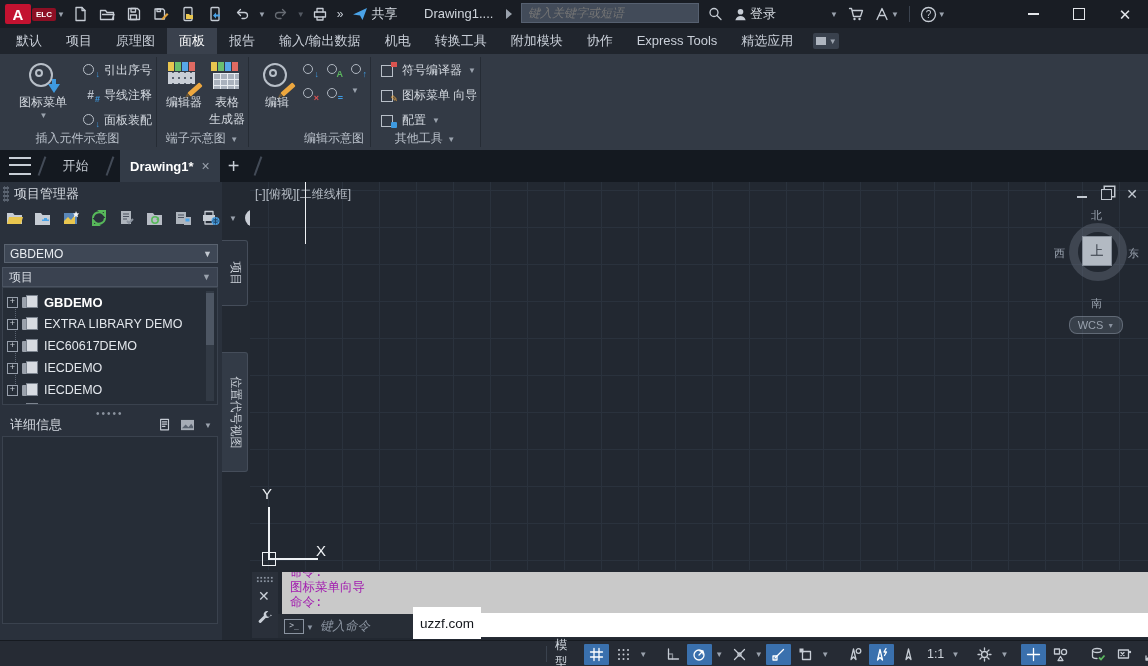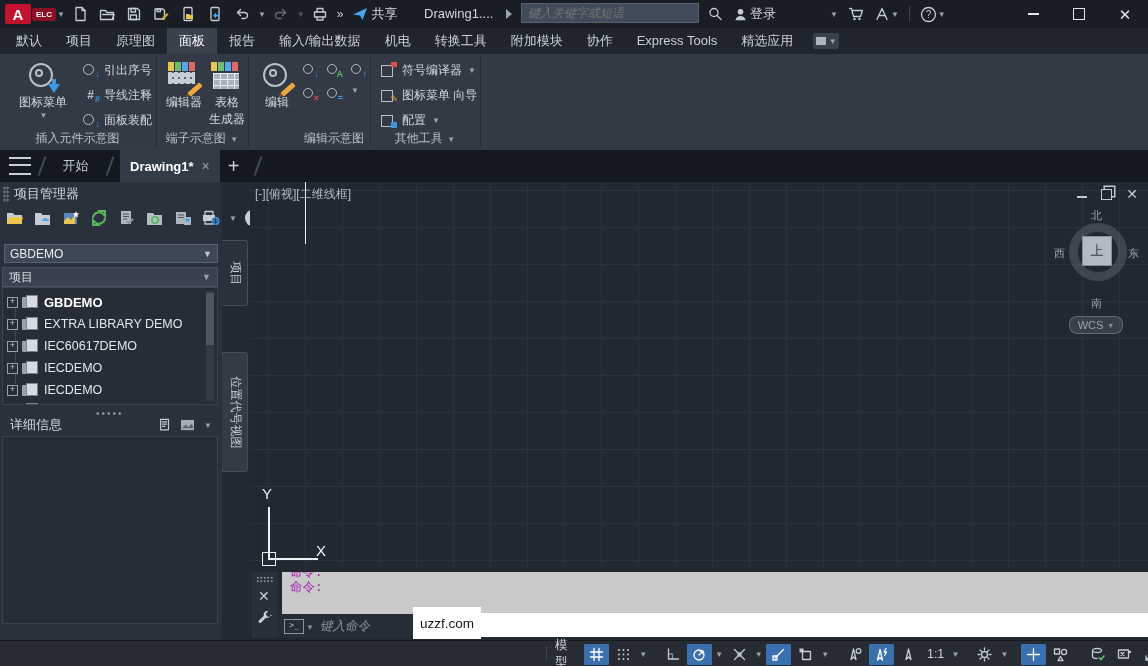--- a/index.html
+++ b/index.html
@@ -642,20 +642,21 @@
   <div class="dock">
     <div class="dockstrip">
       <div class="dockgrip"></div>
       <div class="dockx">✕</div>
       <svg class="dockwrench" width="16" height="16" viewBox="0 0 16 16">
         <path d="M13.5 4.5a3.5 3.5 0 0 1-4.6 3.3L4 12.7a1.5 1.5 0 0 1-2.1-2.1l4.9-4.9a3.5 3.5 0 0 1 4.5-4.4L9 3.5l.8 2.7 2.7.8 2.3-2.3c.1.3.2.8.2 1.3z" fill="#c9cfd7" stroke="none"></path>
       </svg>
     </div>
     <div class="history">
       <div class="clip">命令:</div>
+      <div>图标菜单向导</div>
       <div>命令:</div>
     </div>
     <div class="cmdrow">
       <span class="prompt">&gt;_</span>
       <span class="prompt-dd">▼</span>
       <span class="cmdghost">键入命令</span>
       <div class="whitestrip"></div>
       <div class="uzzf">uzzf.com</div>
     </div>
   </div>

